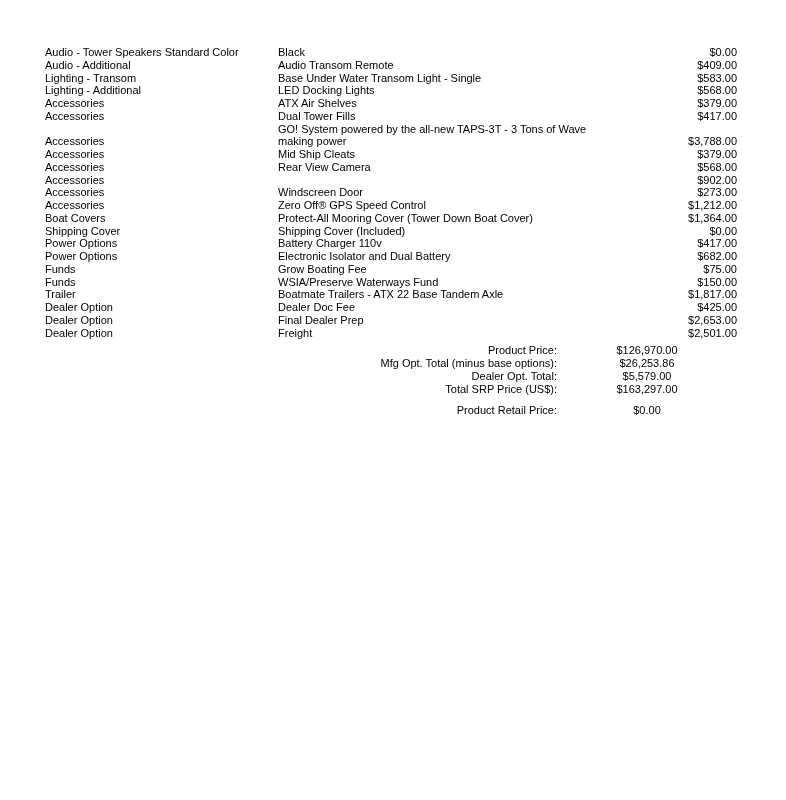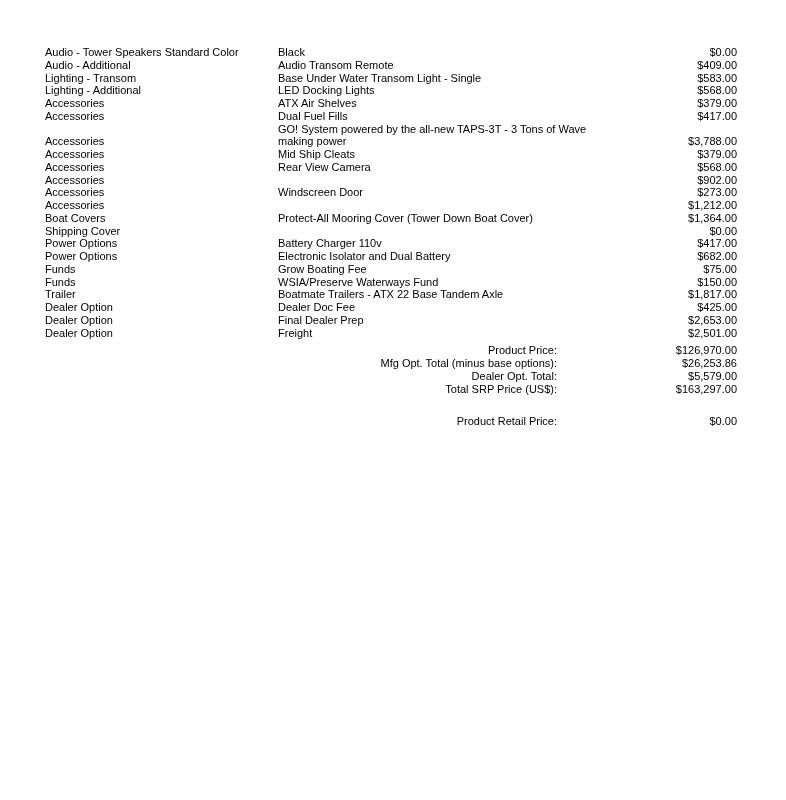--- a/index.html
+++ b/index.html
@@ -46,25 +46,25 @@
   .summary-row {
     display: flex;
   }
   .sum-label {
     flex: 0 0 512px;
     width: 512px;
     text-align: right;
   }
   .sum-value {
     flex: 1 1 auto;
-    text-align: right;
+    text-align: center;
     white-space: nowrap;
   }
   .retail-row {
-    margin-top: 20px;
+    margin-top: 9px;
   }
 </style>
 </head>
 <body>
 
 <main class="page">
 
   <section id="line-items">
   <div class="row">
     <span class="col-cat">Audio - Tower Speakers Standard Color</span>
@@ -91,21 +91,21 @@
   </div>
 
   <div class="row">
     <span class="col-cat">Accessories</span>
     <span class="col-desc">ATX Air Shelves</span>
     <span class="col-price">$379.00</span>
   </div>
 
   <div class="row">
     <span class="col-cat">Accessories</span>
-    <span class="col-desc">Dual Fuel Fills</span>
+    <span class="col-desc">Dual Tower Fills</span>
     <span class="col-price">$417.00</span>
   </div>
 
   <div class="row">
     <span class="col-cat">Accessories</span>
     <span class="col-desc">GO! System powered by the all-new TAPS-3T - 3 Tons of Wave making power</span>
     <span class="col-price">$3,788.00</span>
   </div>
 
   <div class="row">
@@ -126,32 +126,34 @@
   </div>
 
   <div class="row">
     <span class="col-cat">Accessories</span>
     <span class="col-desc">Windscreen Door</span>
     <span class="col-price">$273.00</span>
   </div>
 
   <div class="row">
     <span class="col-cat">Accessories</span>
+    <span class="col-desc">Zero Off® GPS Speed Control</span>
     <span class="col-price">$1,212.00</span>
   </div>
 
 
   <div class="row">
     <span class="col-cat">Boat Covers</span>
     <span class="col-desc">Protect-All Mooring Cover (Tower Down Boat Cover)</span>
     <span class="col-price">$1,364.00</span>
   </div>
 
   <div class="row">
     <span class="col-cat">Shipping Cover</span>
+    <span class="col-desc">Shipping Cover (Included)</span>
     <span class="col-price">$0.00</span>
   </div>
 
   <div class="row">
     <span class="col-cat">Power Options</span>
     <span class="col-desc">Battery Charger 110v</span>
     <span class="col-price">$417.00</span>
   </div>
 
   <div class="row">

